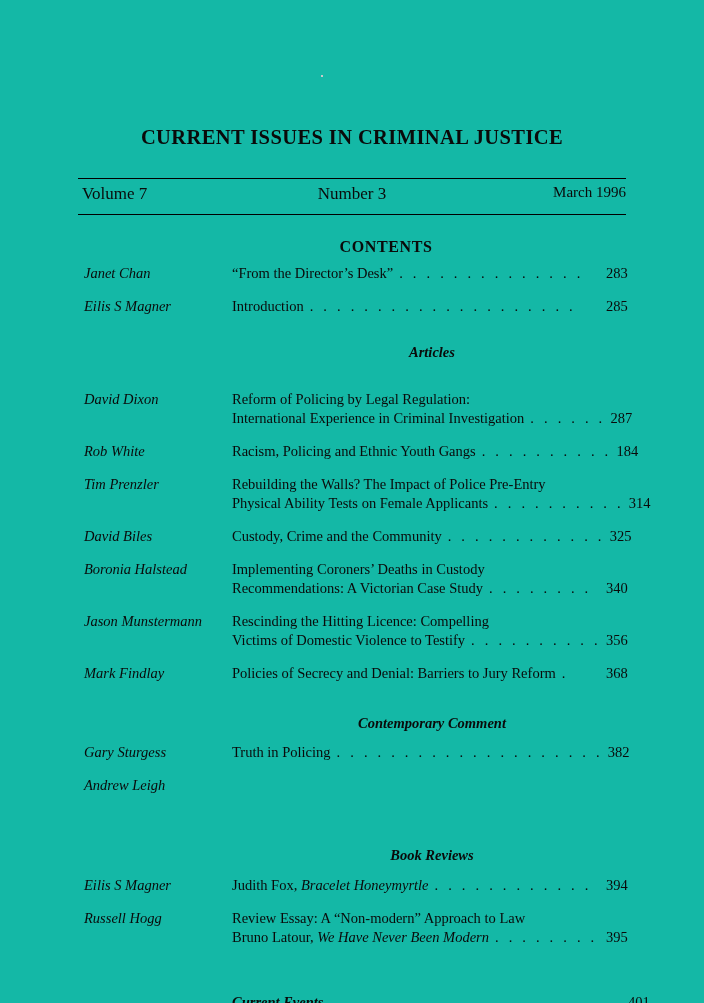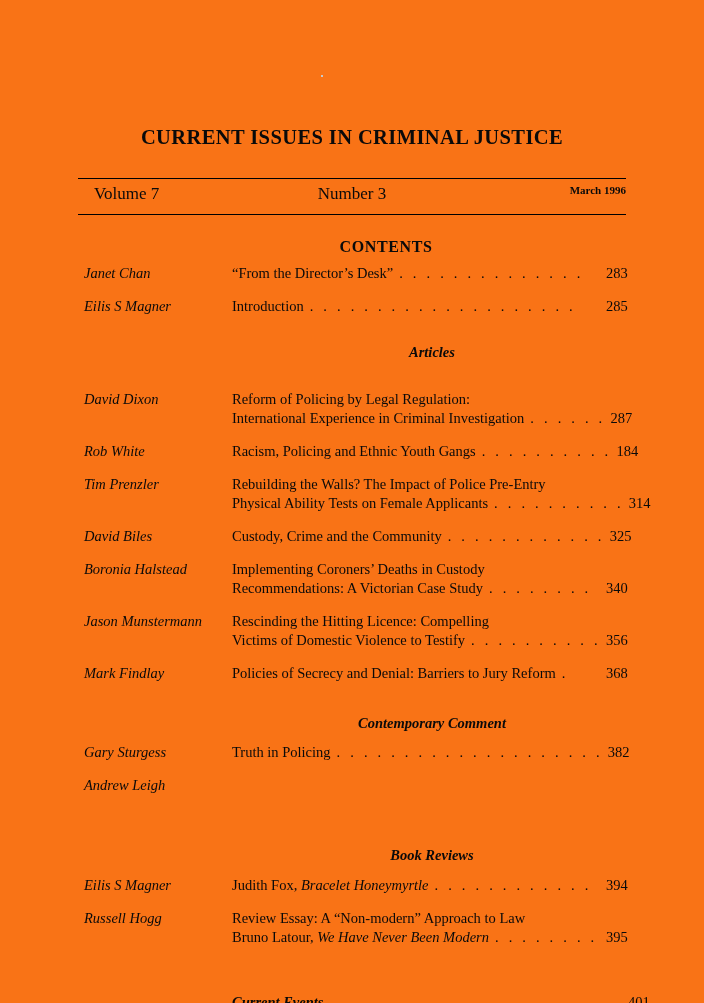--- a/index.html
+++ b/index.html
@@ -4,21 +4,21 @@
 <style>
   html, body {
     margin: 0;
     padding: 0;
     background: #ffffff;
   }
   .page {
     position: relative;
     width: 704px;
     height: 1003px;
-    background: #f97316;
+    background: #14b8a6;
     font-family: "Liberation Serif", "DejaVu Serif", serif;
     color: #0a0a0a;
     overflow: hidden;
   }
 
   
   .journal-title {
     position: absolute;
     left: 0;
     top: 126px;
@@ -37,38 +37,37 @@
     border-top: 1.6px solid #000;
     border-bottom: 1.6px solid #000;
     height: 35px;
   }
   .issue-row {
     position: relative;
     height: 35px;
   }
   .issue-vol {
     position: absolute;
-    left: 16px;
+    left: 4px;
     top: 5px;
     font-size: 17px;
   }
   .issue-num {
     position: absolute;
     left: 0;
     right: 0;
     top: 5px;
     text-align: center;
     font-size: 17px;
   }
   .issue-date {
     position: absolute;
     right: 0;
     top: 5px;
-    font-size: 11px;
-    font-weight: bold;
+    font-size: 15px;
   }
 
   
   .contents-heading {
     position: absolute;
     left: 146px;
     top: 238px;
     width: 480px;
     text-align: center;
     font-size: 16px;

